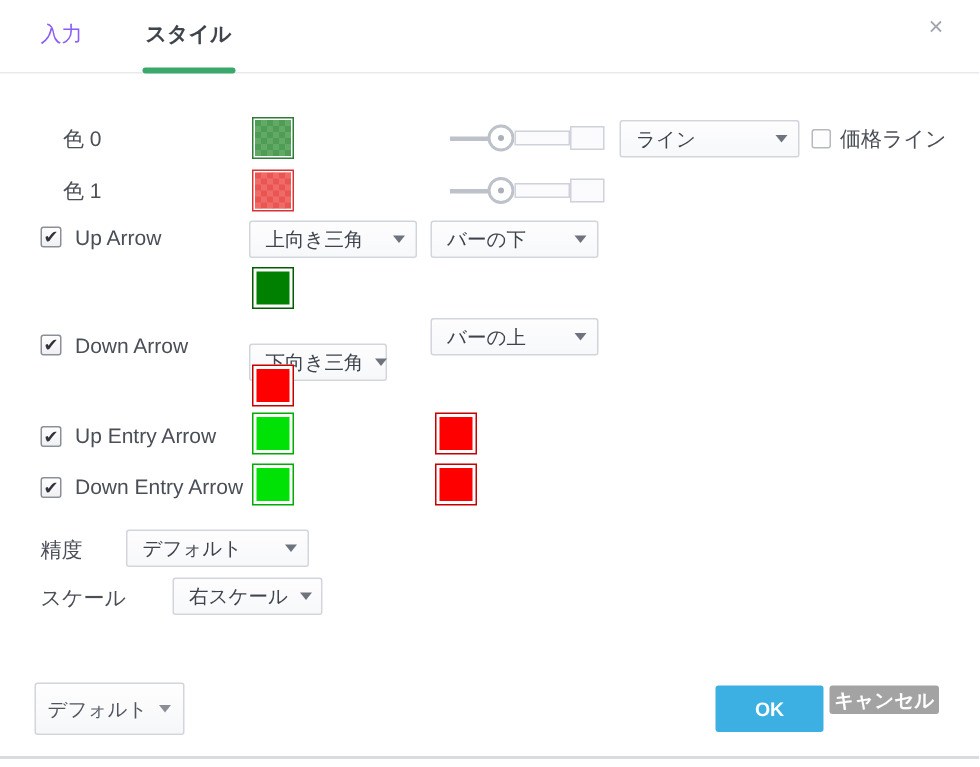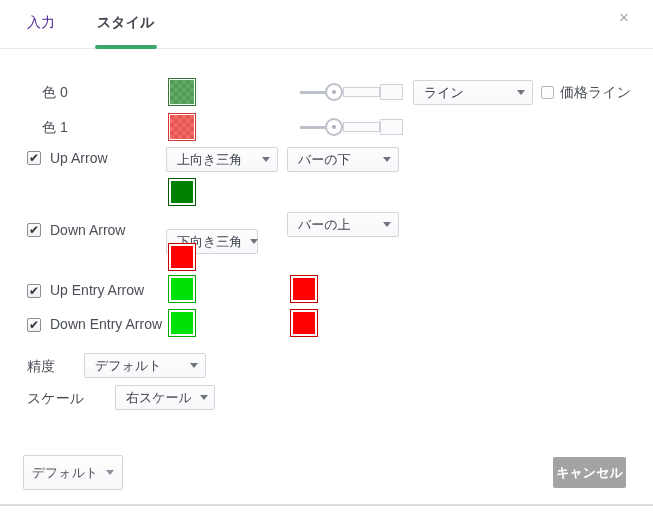--- a/index.html
+++ b/index.html
@@ -1,21 +1,21 @@
 <!DOCTYPE html>
 <html><head>
 <meta charset="utf-8">
 <style>
   * { margin:0; padding:0; box-sizing:border-box; }
   html,body { background:#ffffff; }
   body { font-family:"Liberation Sans","DejaVu Sans",sans-serif; }
   .dialog { position:relative; width:653px; height:511px; background:#fff; overflow:hidden; }
 
   
-  .tab { position:absolute; top:14px; font-size:14px; color:#4c1d95; cursor:pointer; white-space:nowrap; }
+  .tab { position:absolute; top:14px; font-size:14px; color:#8b5cf6; cursor:pointer; white-space:nowrap; }
   .tab.active { color:#40444d; font-weight:bold; }
   .tab-underline { position:absolute; top:45px; height:4px; border-radius:2px; }
   .header-divider { position:absolute; left:0; top:48px; width:653px; height:1px; background:#e7e9ec; }
   .close { position:absolute; left:619px; top:8px; font-size:17px; color:#a2a5ad; cursor:pointer; line-height:20px; }
 
   .label { position:absolute; font-size:14px; color:#4a4e57; white-space:nowrap; line-height:16px; }
 
   
   .dd { position:absolute; height:25px; border:1px solid #d2d5dc; border-radius:2px;
         background:linear-gradient(#fdfdfe,#f7f8fa); display:flex; align-items:center;
@@ -165,18 +165,21 @@
   <span class="label" style="left:27px;top:390px">スケール</span>
   <div class="dd" style="left:115px;top:385px;width:100px">
     <span>右スケール</span>
     <div class="caret"></div>
   </div>
 
   <div class="btn btn-template" style="left:23px;top:455px;width:100px;height:35px">
     <span>デフォルト</span>
     <div class="caret"></div>
   </div>
-  <div class="btn" style="left: 553px; top: 457px; width: 73px; height: 31px; background-color: rgb(163, 163, 163);">
+  <div class="btn" style="left: 477px; top: 457px; width: 72px; height: 31px; background-color: rgb(60, 176, 226);">
+    <span>OK</span>
+  </div>
+  <div class="btn" style="left: 553px; top: 457px; width: 73px; height: 19px; background-color: rgb(163, 163, 163);">
     <span>キャンセル</span>
   </div>
   <div class="bottom-divider"></div>
 
 </div>
 
 </body></html>

